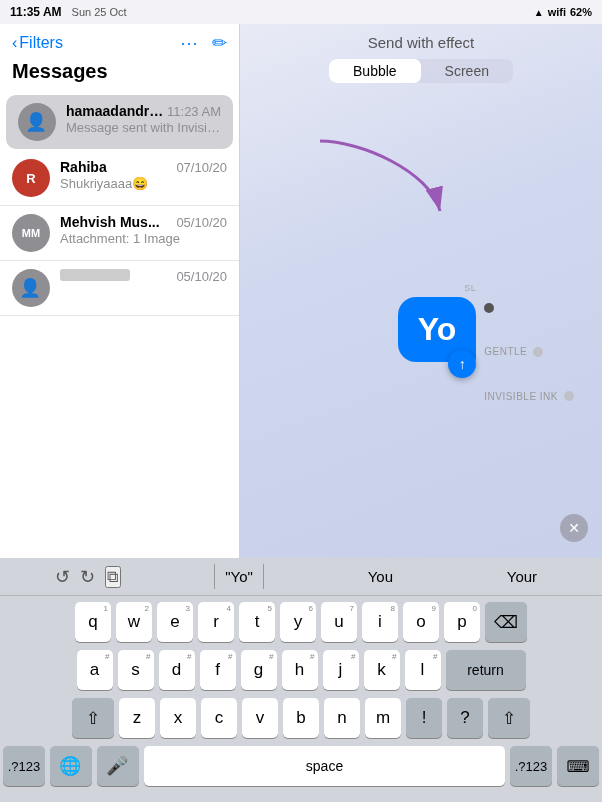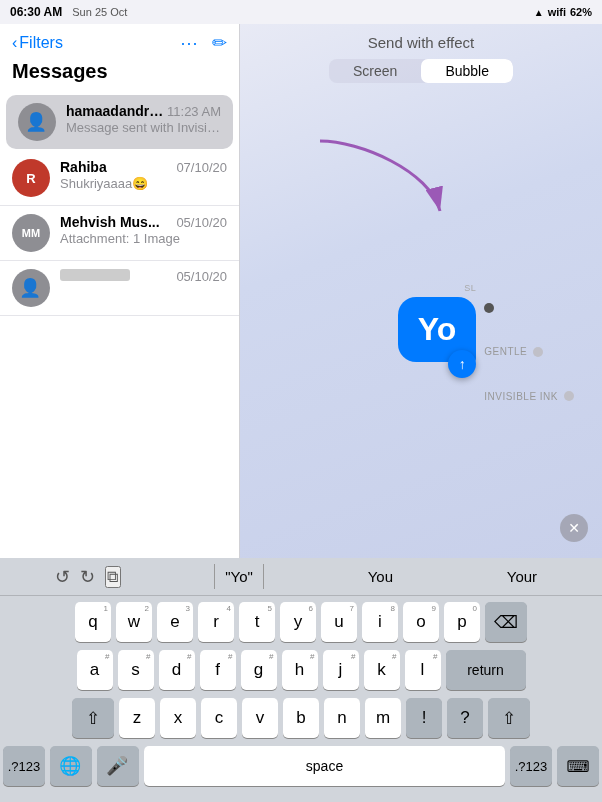--- a/index.html
+++ b/index.html
@@ -339,21 +339,21 @@
     .key-keyboard { font-size: 16px; min-width: 42px; }
     .key-delete { min-width: 42px; }
     .key-shift-left { min-width: 42px; }
     .key-shift-right { min-width: 42px; }
   </style>
 </head>
 <body>
 
 <div class="status-bar">
   <div class="status-bar-left">
-    <span>06:30 AM</span>
+    <span>11:35 AM</span>
     <span style="margin-left:6px;font-weight:400;color:#555;font-size:11px;">Sun 25 Oct</span>
   </div>
   <div class="status-bar-right">
     <span style="font-size:10px;">▲</span>
     <span style="font-size:11px;">wifi</span>
     <span style="font-size:11px;">62%</span>
   </div>
 </div>
 
 <div class="main-layout">
@@ -427,22 +427,22 @@
       </div>
 
     </div>
   </div>
 
   <div class="right-panel">
 
     <div class="effect-header">
       <div class="effect-title">Send with effect</div>
       <div class="effect-tabs">
+        <div class="effect-tab active">Bubble</div>
         <div class="effect-tab">Screen</div>
-        <div class="effect-tab active">Bubble</div>
       </div>
     </div>
 
     <div class="bubble-area">
 
       <div class="arrow-container">
         <svg class="arrow-svg" viewBox="0 0 160 120" xmlns="http://www.w3.org/2000/svg">
           <defs>
             <marker id="arrowhead" markerWidth="8" markerHeight="6" refX="8" refY="3" orient="auto">
               <polygon points="0 0, 8 3, 0 6" fill="#9b59b6"></polygon>

